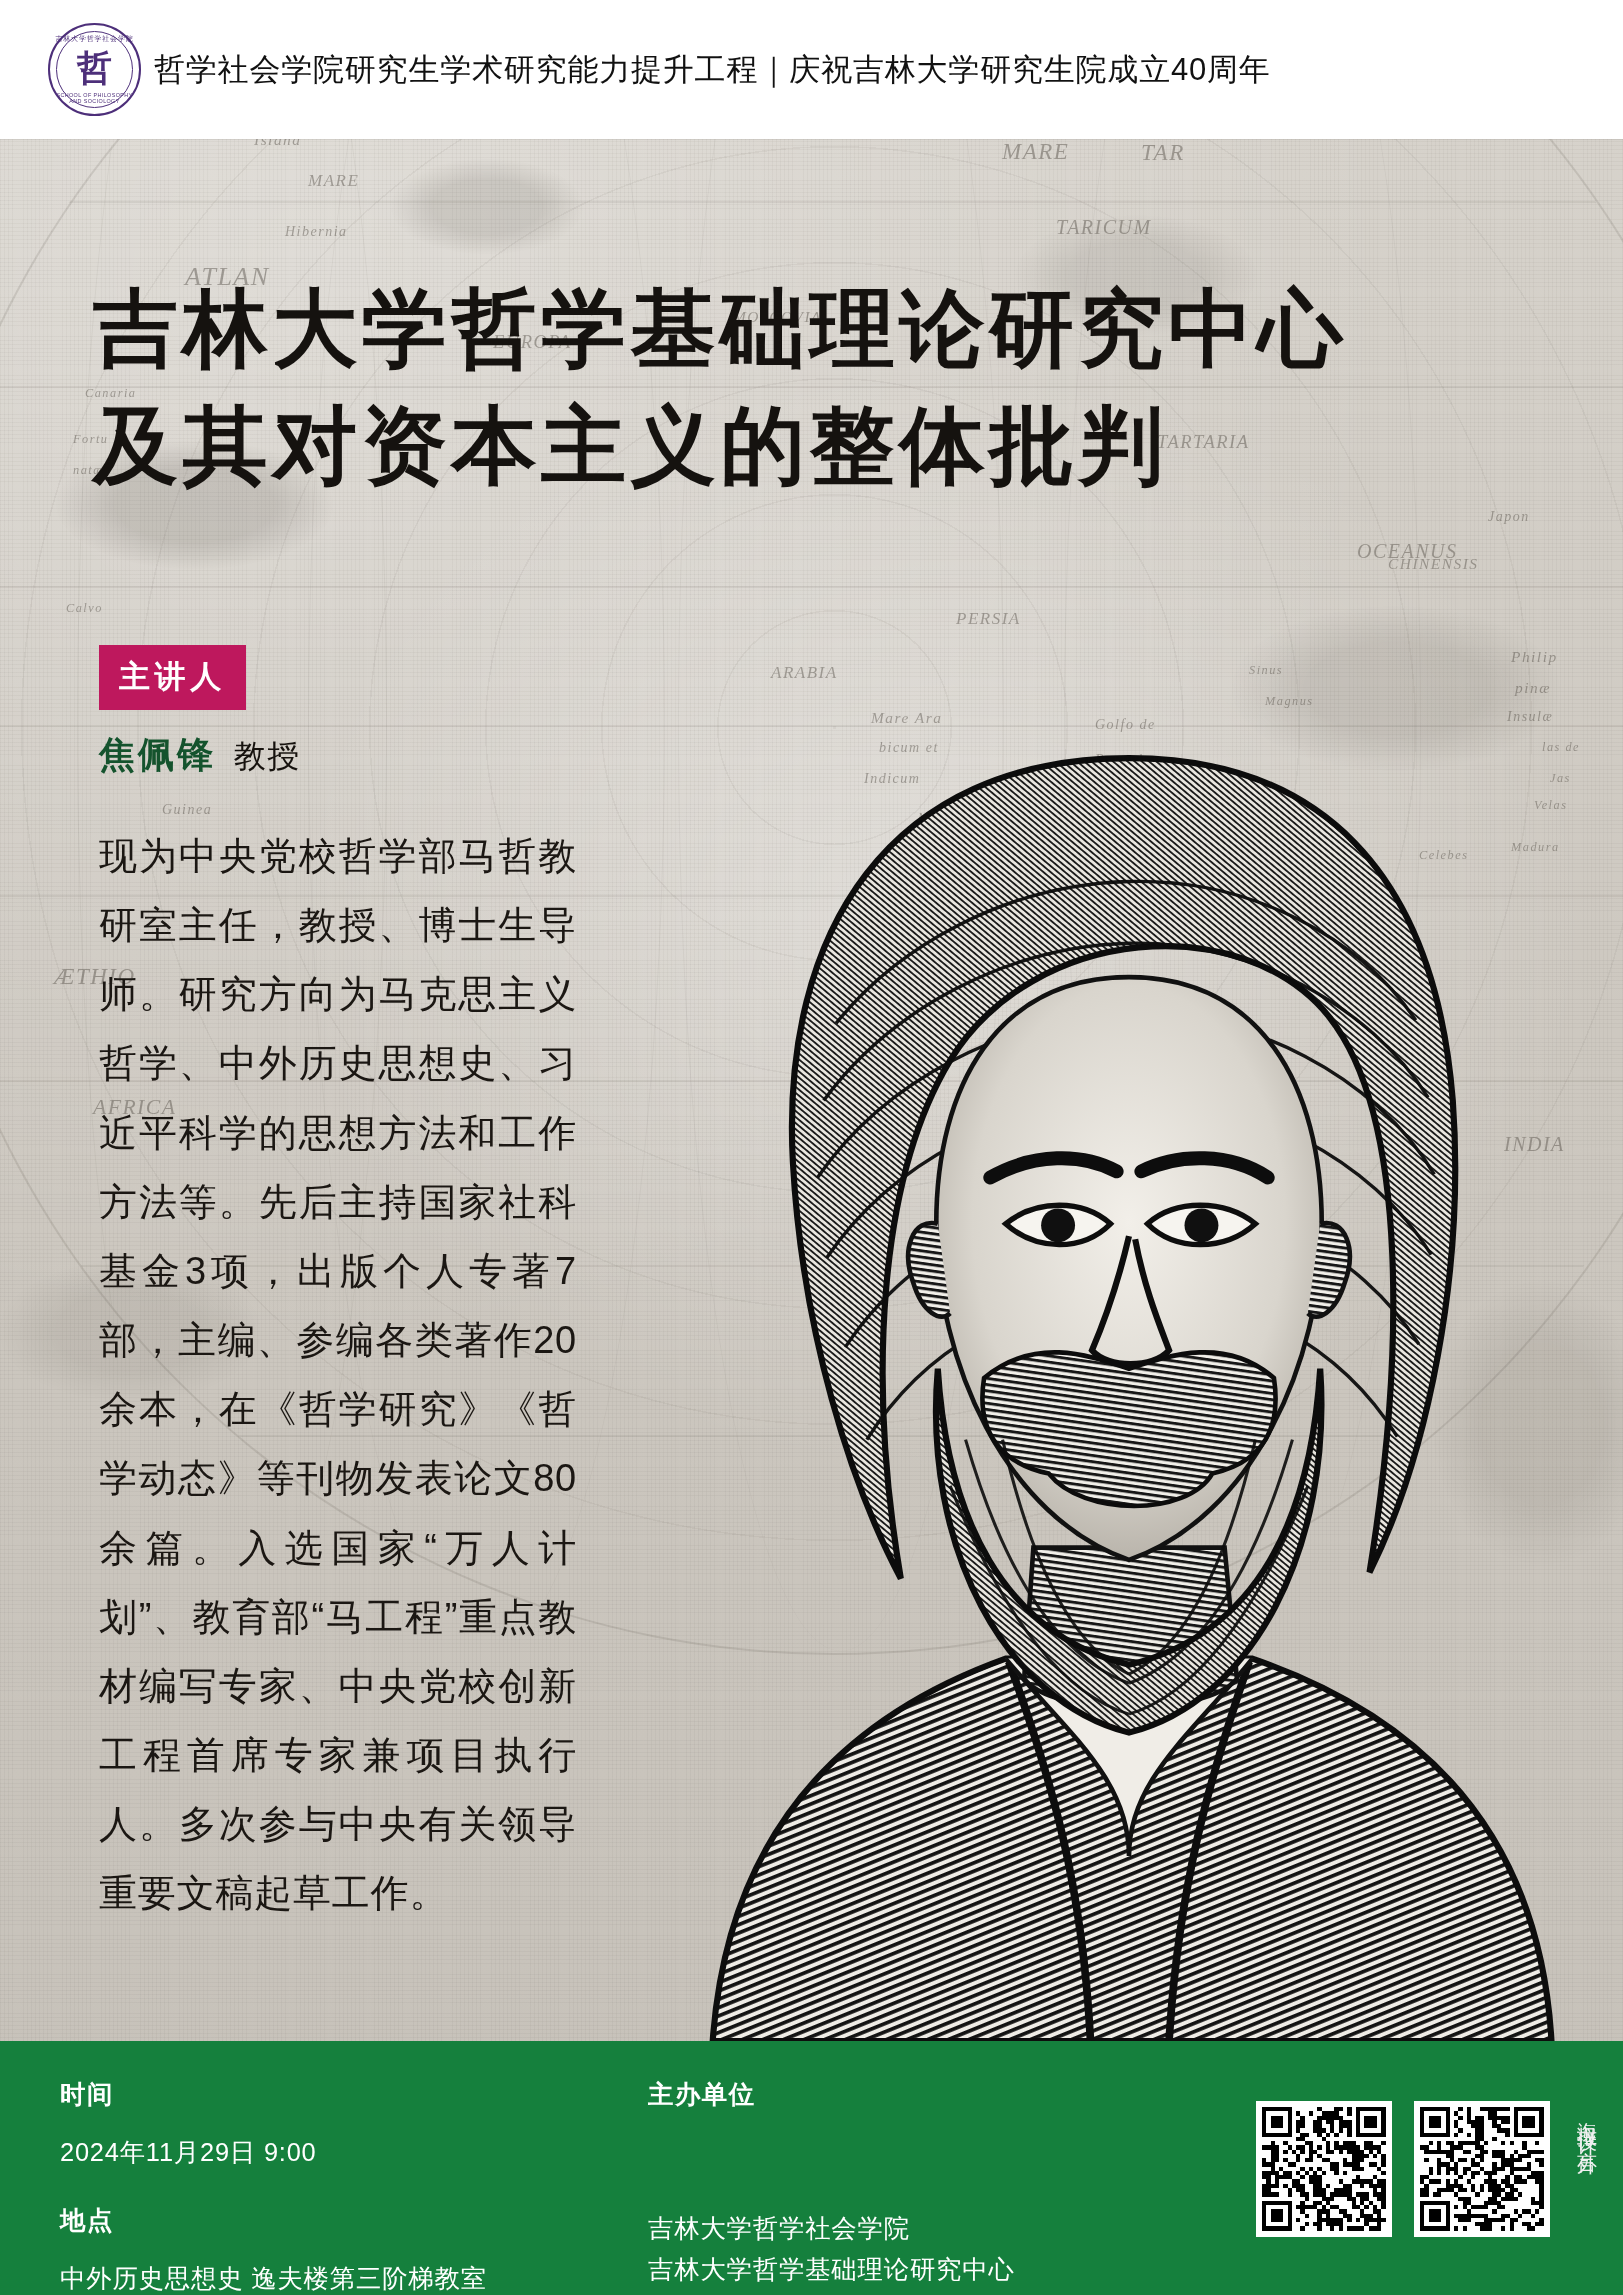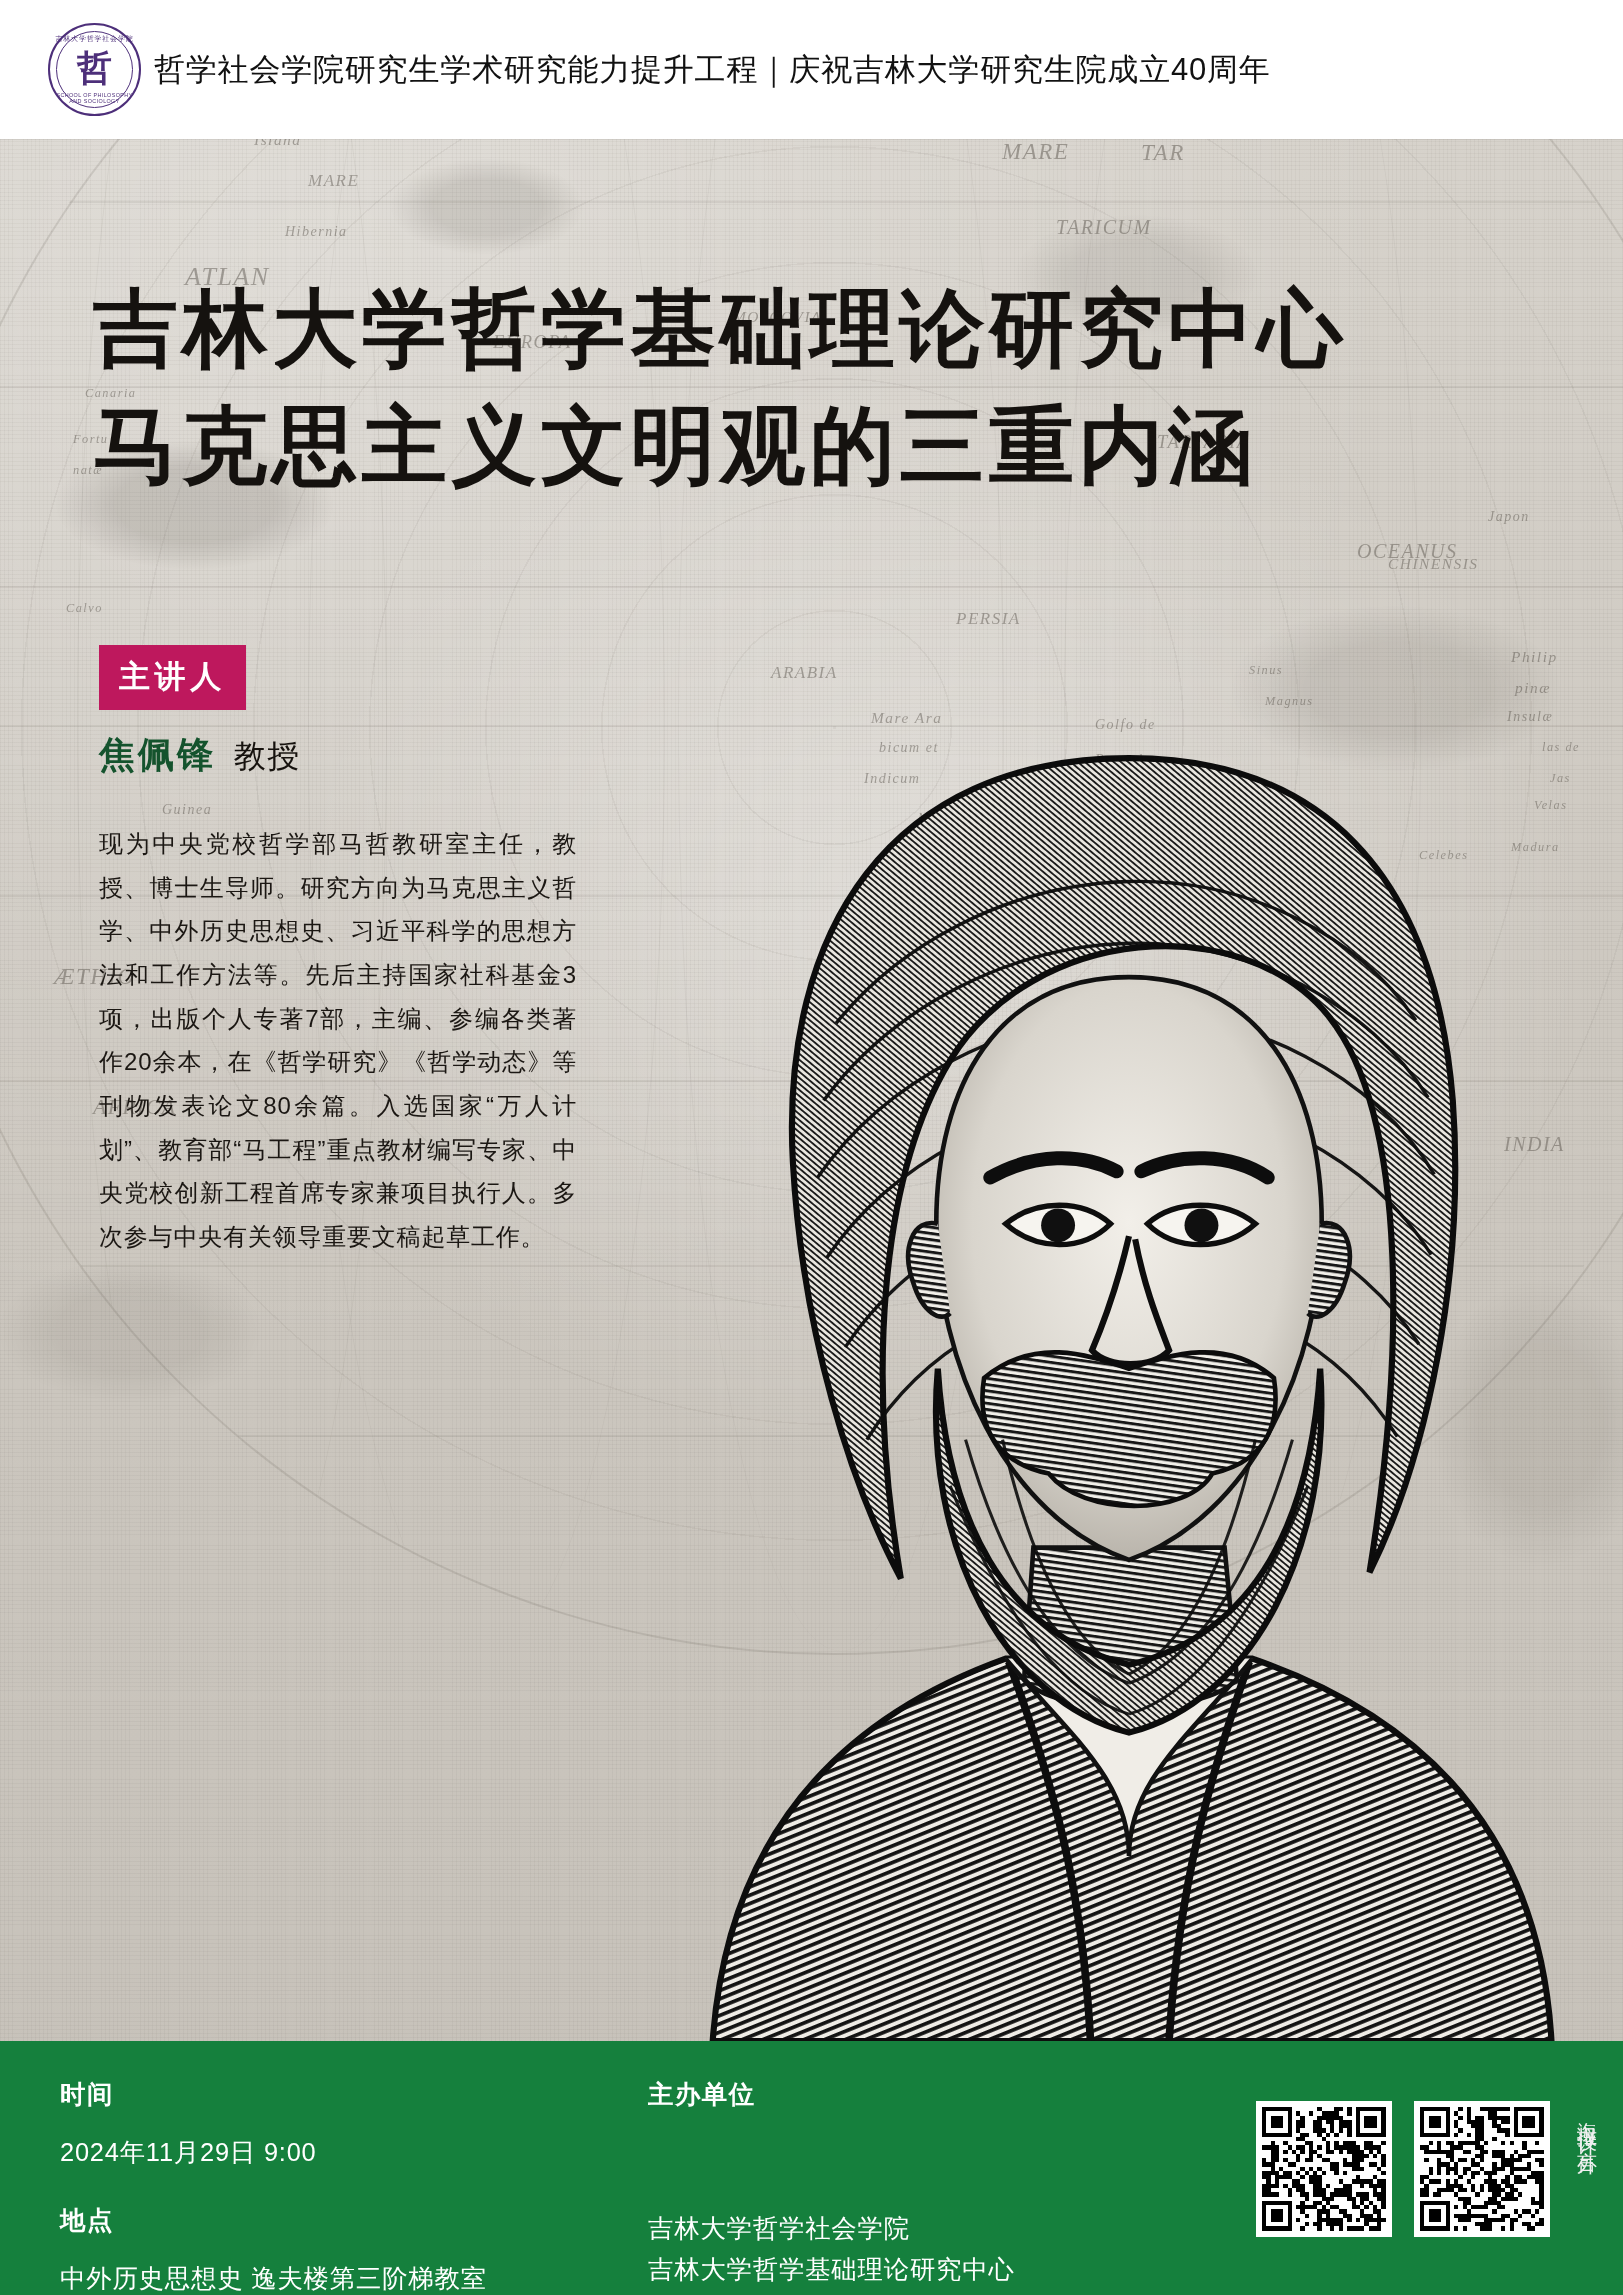--- a/index.html
+++ b/index.html
@@ -114,21 +114,21 @@
     background:#be185d;color:#fff;font-size:31px;font-weight:700;letter-spacing:4.6px;
     padding:10.8px 20px 12.3px 20px;
   }
   .speaker-name{
     position:absolute;left:99px;top:731px;white-space:nowrap;
   }
   .speaker-name .nm{font-size:36px;font-weight:800;color:#14532d;letter-spacing:3.1px;}
   .speaker-name .tt{font-size:32px;font-weight:500;color:#16120e;letter-spacing:1.5px;margin-left:14px;}
   .bio{
     position:absolute;left:99px;top:822px;width:478px;
-    font-size:24px;line-height:1.82;color:#1b1713;letter-spacing:0.8px;
+    font-size:38px;line-height:1.82;color:#1b1713;letter-spacing:0.8px;
     text-align:justify;
   }
 
   
   .portrait{
     position:absolute;right:-15.4px;bottom:254px;width:1018px;height:1326px;
     pointer-events:none;
   }
 
   
@@ -305,21 +305,21 @@
         <path d="M446 500 C410 590 370 636 330 648"></path>
       </g>
 
       <path d="M206 330 C190 326 182 346 190 368 C196 388 208 394 214 388" fill="url(#hatch)" stroke="#111" stroke-width="3"></path>
       <path d="M454 330 C470 326 478 346 470 368 C464 388 452 394 446 388" fill="url(#hatch)" stroke="#111" stroke-width="3"></path>
     </svg>
   </div>
 
   <div class="title-block">
     <div class="line">吉林大学哲学基础理论研究中心</div>
-    <div class="line">马克思主义文明观的三重内涵</div>
+    <div class="line">及其对资本主义的整体批判</div>
   </div>
 
   <div class="speaker-tag">主讲人</div>
   <div class="speaker-name">
     <span class="nm">焦佩锋</span>
     <span class="tt">教授</span>
   </div>
   <div class="bio">现为中央党校哲学部马哲教研室主任，教授、博士生导师。研究方向为马克思主义哲学、中外历史思想史、习近平科学的思想方法和工作方法等。先后主持国家社科基金3项，出版个人专著7部，主编、参编各类著作20余本，在《哲学研究》《哲学动态》等刊物发表论文80余篇。入选国家“万人计划”、教育部“马工程”重点教材编写专家、中央党校创新工程首席专家兼项目执行人。多次参与中央有关领导重要文稿起草工作。</div>
 
   <div class="footer">

